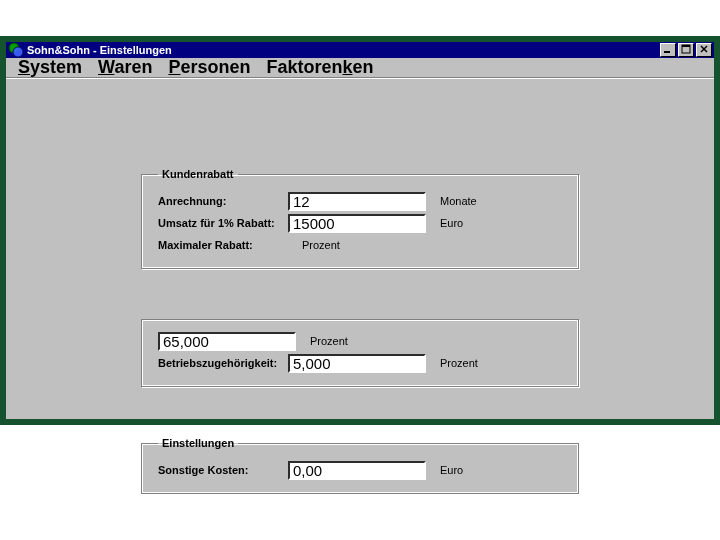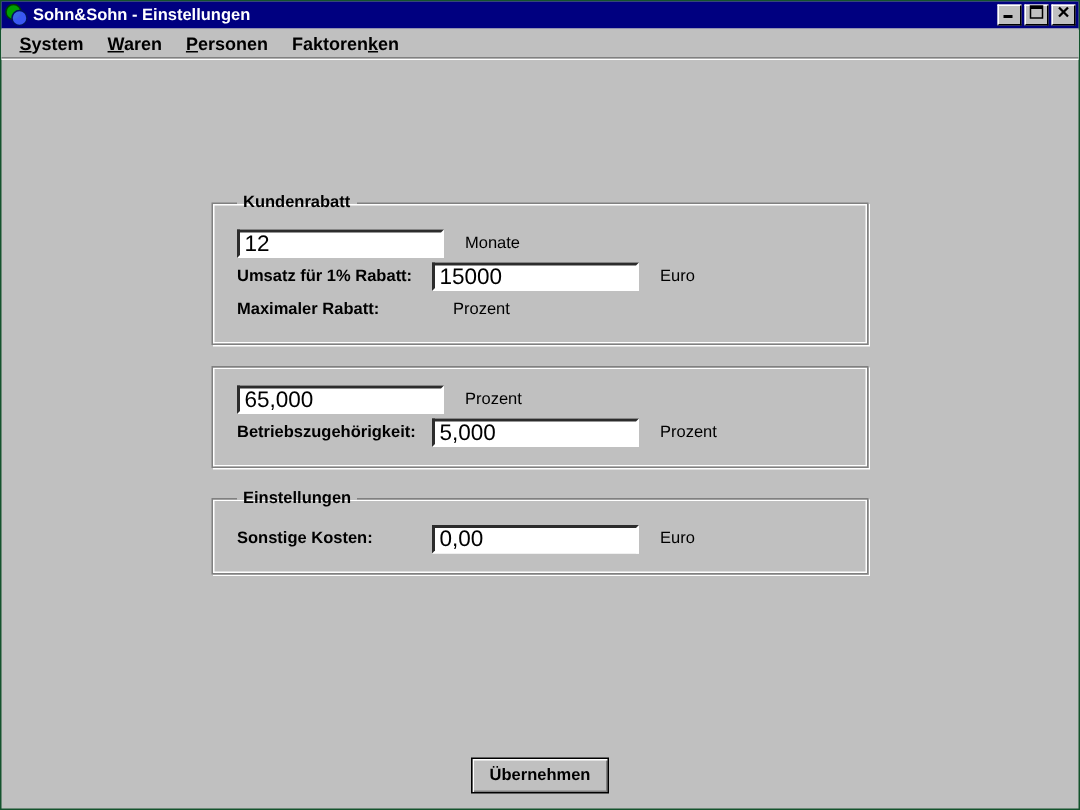--- a/index.html
+++ b/index.html
@@ -7,25 +7,26 @@
   body {
     font-family: Tahoma, "MS Sans Serif", Arial, sans-serif;
     font-size: 11px;
     background: #ffffff;
     width: 720px;
     height: 540px;
     overflow: hidden;
   }
   .window {
     width: 720px;
-    height: 540px;
-    border: 1px solid #14532d;
+    height: 389px;
+    border: 6px solid #14532d;
     background: #c0c0c0;
     display: flex;
     flex-direction: column;
+    margin-top: 36px;
   }
   .titlebar {
     height: 18px;
     background: #000080;
     color: #fff;
     display: flex;
     align-items: center;
     font-weight: bold;
     font-size: 11px;
     padding: 0 2px;
@@ -56,35 +57,36 @@
   }
   .titlebar .win-btn svg { width: 10px; height: 10px; }
   .menubar {
     height: 20px;
     background: #c0c0c0;
     border-bottom: 1px solid #808080;
     box-shadow: 0 1px 0 #fff;
     display: flex;
     align-items: center;
     padding: 0 4px;
-    font-size: 12px;
+    font-size: 18px;
   }
   .menu-item {
     padding: 2px 8px;
     cursor: default;
     font-weight: bold;
   }
   .menu-item .ul { text-decoration: underline; }
   .content {
     flex: 1;
     position: relative;
     padding: 90px 0 0 0;
     display: flex;
     flex-direction: column;
     align-items: center;
+    gap: 36px;
   }
   fieldset.group {
     border: 1px solid #808080;
     box-shadow: inset -1px -1px 0 #fff, inset 1px 1px 0 #fff, 1px 1px 0 #fff;
     margin: 0 0 14px 0;
     padding: 10px 16px 12px 16px;
     width: 438px;
     background: #c0c0c0;
   }
   fieldset.group legend {
@@ -177,20 +179,21 @@
     <div class="menu-item"><span></span><span class="ul">W</span><span>aren</span></div>
     <div class="menu-item"><span></span><span class="ul">P</span><span>ersonen</span></div>
     <div class="menu-item"><span>Faktoren</span><span class="ul">k</span><span>en</span></div>
   </div>
 
   <div class="content">
 
     <fieldset class="group">
       <legend>Kundenrabatt</legend>
       <div class="row">
+        <span class="label">Anrechnung:</span>
         <input type="text" value="12" style="">
         <span class="unit">Monate</span>
       </div>
       <div class="row">
         <span class="label">Umsatz für 1% Rabatt:</span>
         <input type="text" value="15000" style="">
         <span class="unit">Euro</span>
       </div>
       <div class="row">
         <span class="label">Maximaler Rabatt:</span>
@@ -212,18 +215,15 @@
 
     <fieldset class="group">
       <legend>Einstellungen</legend>
       <div class="row">
         <span class="label">Sonstige Kosten:</span>
         <input type="text" value="0,00" style="">
         <span class="unit">Euro</span>
       </div>
     </fieldset>
 
-    <div class="button-bar">
-      <button class="btn">Übernehmen</button>
-    </div>
 
   </div>
 </div>
 
 </body></html>

